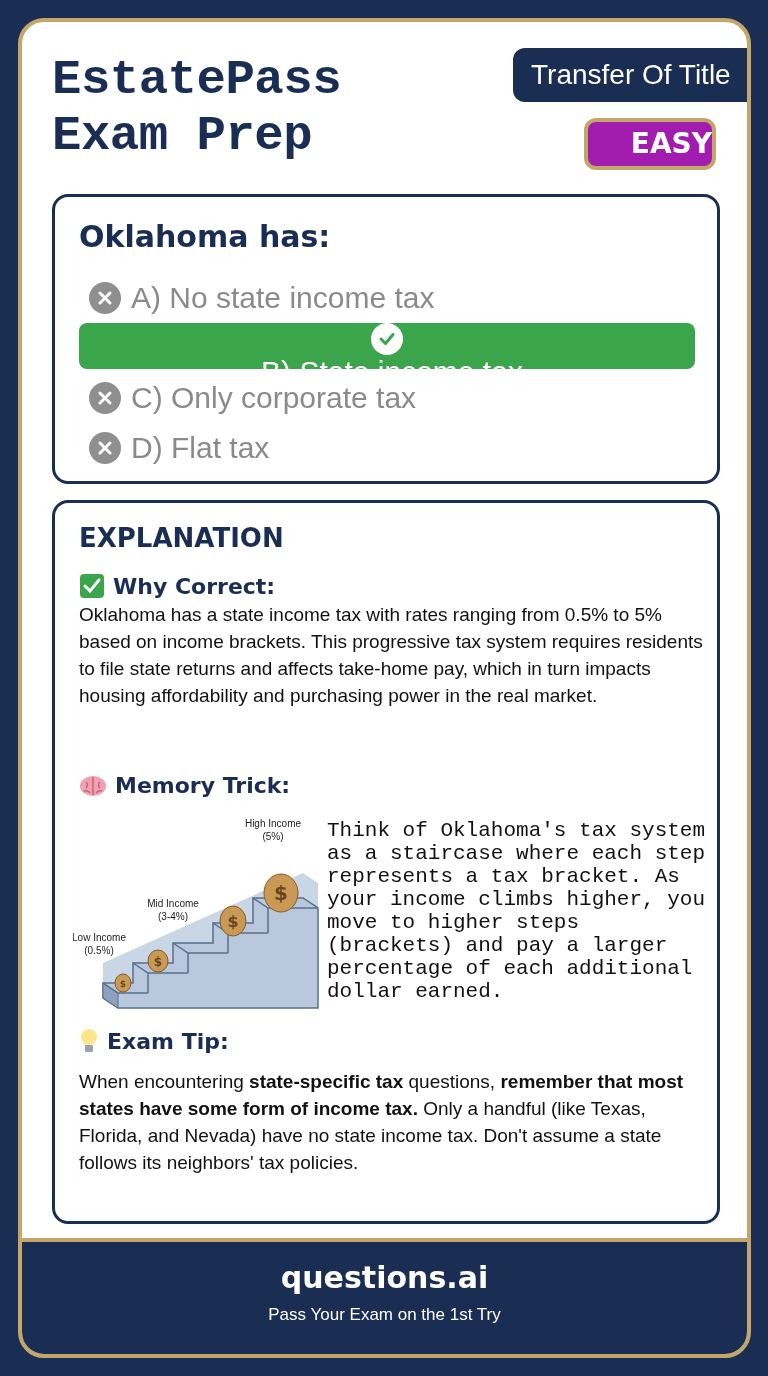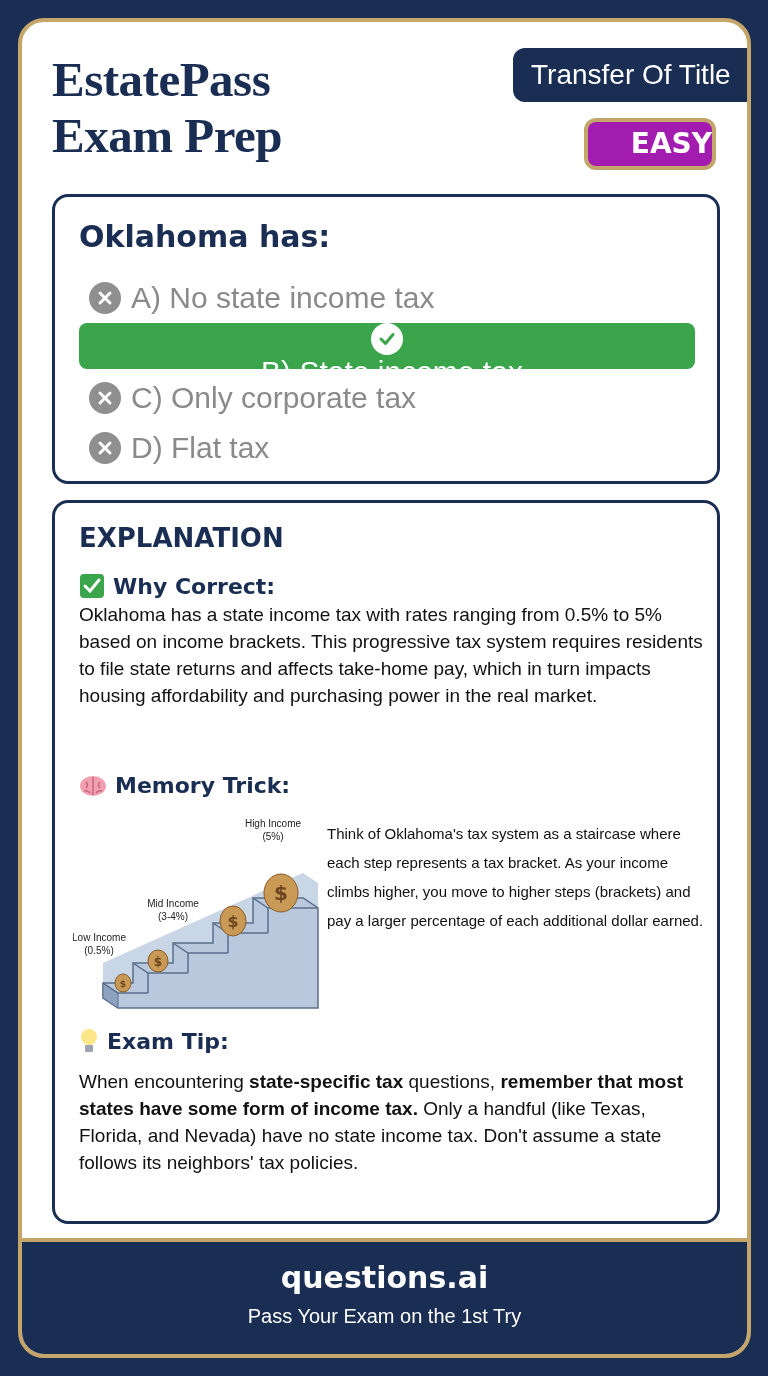--- a/index.html
+++ b/index.html
@@ -4,21 +4,21 @@
 <style>
   * { box-sizing: border-box; margin: 0; padding: 0; }
   html, body { width: 768px; height: 1376px; background: #1a2d52; overflow: hidden; }
   body { font-family: "Liberation Sans", "DejaVu Sans", sans-serif; position: relative; }
   .card {
     position: absolute; left: 18px; top: 18px; width: 733px; height: 1340px;
     background: #ffffff; border: 4px solid #c4a56a; border-radius: 26px; overflow: hidden;
   }
   .brand {
     position: absolute; left: 30px; top: 30px; color: #1a2d52;
-    font-family: Liberation Serif, serif; font-weight: bold; font-size: 49px; line-height: 56px; letter-spacing: -0.5px;
+    font-family: Liberation Mono, monospace; font-weight: bold; font-size: 49px; line-height: 56px; letter-spacing: -0.5px;
   }
   .topic {
     position: absolute; left: 462px; top: 26px; width: 280px; height: 54px;
     background: #1a2d52; border-radius: 12px 0 0 12px; color: #fff;
     font-family: "Liberation Sans", sans-serif; font-size: 28px; line-height: 54px; padding-left: 18px; margin-left: 29px;
   }
   .difficulty {
     position: absolute; left: 562px; top: 96px; width: 132px; height: 52px;
     background: #a21caf; border: 4px solid #c4a56a; border-radius: 12px; color: #fff;
     font-family: "DejaVu Sans", sans-serif; font-weight: bold; font-size: 28px; line-height: 44px; text-align: right;
@@ -46,29 +46,29 @@
     border: 3px solid #1a2d52; border-radius: 16px; background: #fff;
   }
   .eh { position: absolute; left: 24px; color: #1a2d52; font-family: "DejaVu Sans", sans-serif; font-weight: bold; }
   .etitle { top: 20px; font-size: 26px; }
   .sec-head { font-size: 22px; display: flex; align-items: center; }
   .sec-head .emoji { margin-right: 8px; display: inline-flex; }
   .body-text {
     position: absolute; left: 24px; color: #111; font-size: 19px; line-height: 27px;
   }
   .why-text { top: 98px; width: 630px; }
-  .mem-text { left: 272px; top: 316px; width: 380px; font-family: Liberation Sans, sans-serif; font-size: 15px; line-height: 29px; }
+  .mem-text { left: 272px; top: 316px; width: 380px; font-family: Liberation Mono, monospace; font-size: 21px; line-height: 23px; }
   .tip-text { top: 565px; width: 630px; }
   .stairs { position: absolute; left: 18px; top: 310px; width: 260px; height: 200px; }
   .footer {
     position: absolute; left: 0; bottom: 0; width: 100%; height: 116px; background: #1a2d52;
     border-top: 4px solid #c4a56a; text-align: center; color: #fff;
   }
   .footer .site { font-family: "DejaVu Sans", sans-serif; font-weight: bold; font-size: 30px; margin-top: 18px; }
-  .footer .tagline { font-size: 20px; margin-top: 10px; }
+  .footer .tagline { font-size: 17px; margin-top: 10px; }
 </style>
 </head>
 <body>
 
 <div class="card">
   <div class="brand">
     <div>EstatePass</div>
     <div>Exam Prep</div>
   </div>
   <div class="topic">Transfer Of Title</div>

